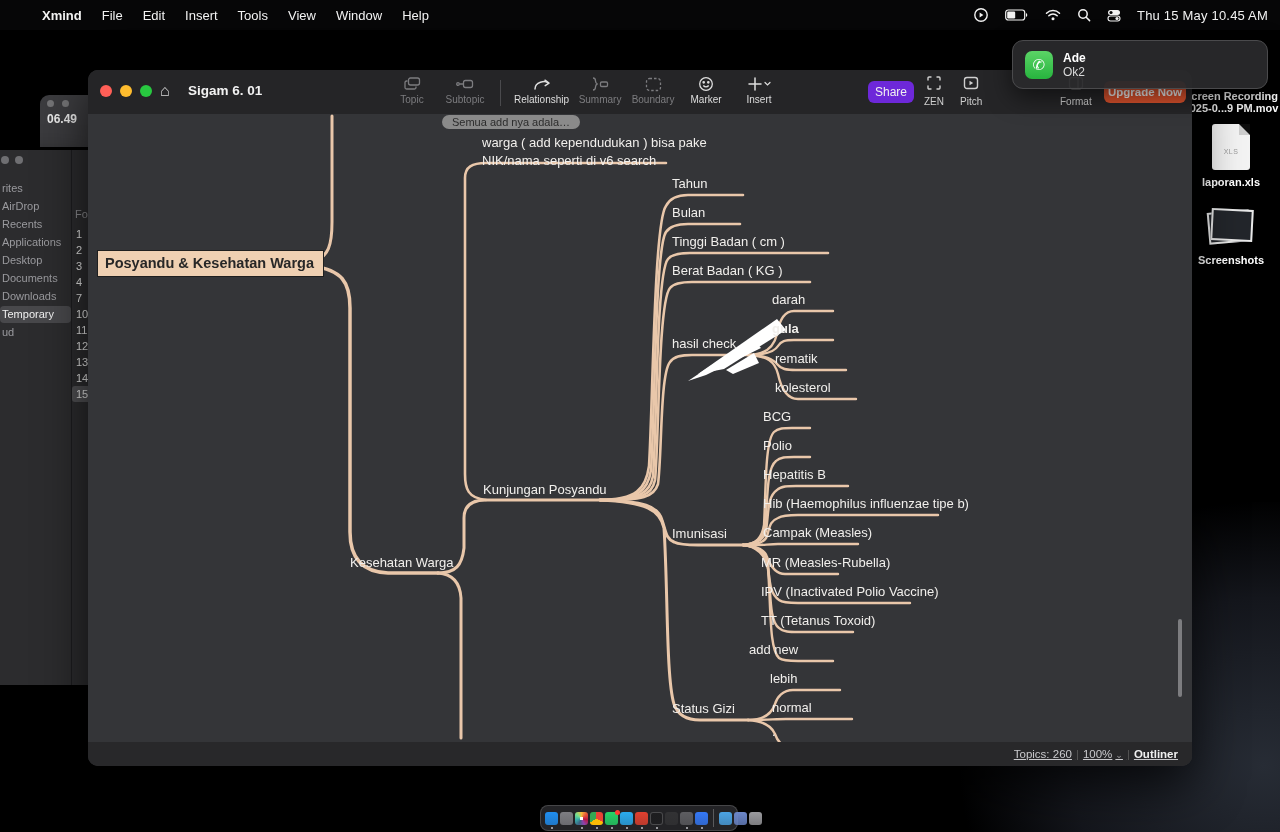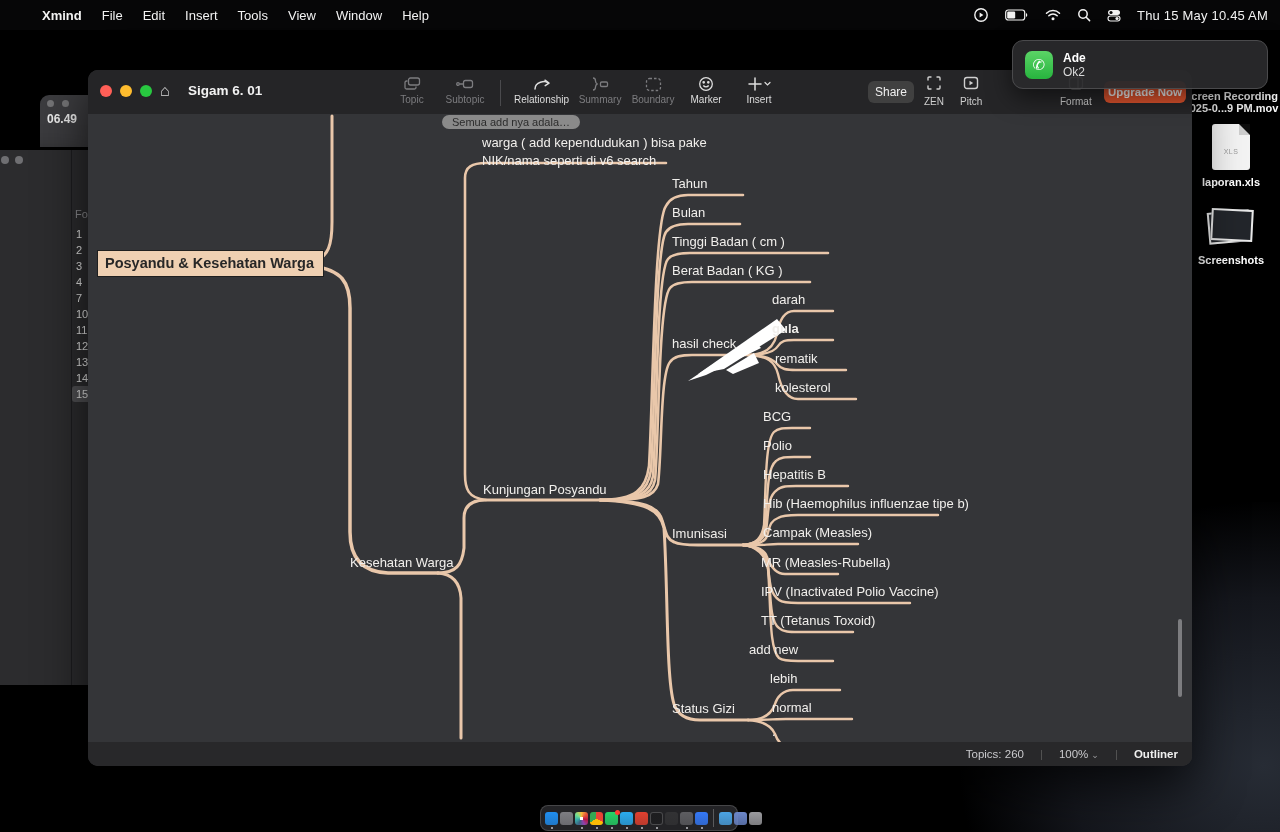--- a/index.html
+++ b/index.html
@@ -61,40 +61,40 @@
   .win-title{position:absolute;left:100px;top:13px;color:#f2f2f2;font-size:13.5px;font-weight:bold;}
   #tools{position:absolute;left:302px;top:5px;display:flex;align-items:flex-start;gap:9px;}
   .tool{display:flex;flex-direction:column;align-items:center;gap:1px;min-width:44px;}
   .tool .t-icon{height:18px;display:flex;align-items:center;justify-content:center;}
   .tool .t-label{font-size:10px;}
   .tool.on .t-label{color:#dedede;} .tool.off .t-label{color:#7c7c7f;}
   .tool.on svg{stroke:#dedede;} .tool.off svg{stroke:#7c7c7f;}
   .tool-divider{width:1px;height:26px;background:#4a4a4d;margin:5px 4px 0 4px;}
   .tb-btn{position:absolute;top:11px;height:22px;border-radius:6px;display:flex;align-items:center;
     justify-content:center;font-size:12px;color:#f0f0f0;}
-  #share-btn{left:780px;width:46px;background:#404040;}
+  #share-btn{left:780px;width:46px;background:#6d28d9;}
   #upgrade-btn{left:1016px;width:82px;background:#d9512c;font-weight:bold;font-size:11.5px;}
   .tb-tool{position:absolute;top:5px;display:flex;flex-direction:column;align-items:center;gap:1px;}
   .tb-tool .t-label{font-size:10px;color:#cfcfcf;}
   #zen-tool{left:836px;} #pitch-tool{left:872px;} #format-tool{left:972px;}
 
   #canvas{position:absolute;left:0;top:44px;width:1104px;height:628px;background:#343538;}
   #map{position:absolute;left:0;top:-44px;width:1104px;height:696px;}
   #branches{position:absolute;left:0;top:0;}
   .mm-label{position:absolute;color:#f1efec;font-size:13px;white-space:nowrap;}
   .mm-root{position:absolute;background:#efd0b2;color:#272727;font-size:14.5px;font-weight:bold;
     padding:4px 9px 5px 7px;border:1px solid #1f1f1f;box-shadow:0 0 0 1px #efd0b2 inset;white-space:nowrap;}
   .mm-callout{position:absolute;background:#8a8a8a;color:#2c2c2c;font-size:11px;border-radius:9px;
     padding:1px 10px;white-space:nowrap;}
   .mm-note{position:absolute;color:#f1efec;font-size:13px;line-height:1.42;white-space:pre-line;}
   #vscroll{position:absolute;left:1090px;top:505px;width:4px;height:78px;background:#7d7d80;border-radius:2px;}
 
   #statusbar{position:absolute;left:0;bottom:0;width:100%;height:24px;background:#28282a;
-    display:flex;align-items:center;justify-content:flex-end;gap:16px;padding-right:14px;
-    color:#c9c9cc;font-size:11.5px;}
+    display:flex;align-items:center;justify-content:flex-end;gap:4px;padding-right:14px;
+    color:#c9c9cc;font-size:11.5px;text-decoration:underline;}
   #statusbar .sb-sep{color:#555;}
   #statusbar .outliner{color:#f0f0f0;font-weight:bold;}
   #statusbar .zoom-chev{font-size:9px;color:#9a9a9e;margin-left:3px;}
 
   
   .desk-icon{position:absolute;width:96px;text-align:center;z-index:3;}
   .desk-label{color:#fff;font-size:11px;font-weight:bold;line-height:1.1;white-space:pre-line;
     text-shadow:0 1px 3px rgba(0,0,0,.95);}
   #icon-mov{left:1183px;top:90px;}
   #icon-xls{left:1183px;top:124px;}
@@ -181,20 +181,31 @@
       <span class="dot"></span>
     </div>
     <div class="pv-title">06.49</div>
   </div>
 
   <div id="finder">
     <div class="fdots">
       <span class="fdot"></span>
       <span class="fdot"></span>
     </div>
+    <div class="side" id="finder-side">
+        <div class="side-item">rites</div>
+        <div class="side-item">AirDrop</div>
+        <div class="side-item">Recents</div>
+        <div class="side-item">Applications</div>
+        <div class="side-item">Desktop</div>
+        <div class="side-item">Documents</div>
+        <div class="side-item">Downloads</div>
+        <div class="side-item selected">Temporary</div>
+        <div class="side-item">ud</div>
+      </div>
     <div class="col-divider"></div>
     <div class="col-head">Fo</div>
     <div class="rows" id="finder-rows">
         <div class="num-row">1</div>
         <div class="num-row">2</div>
         <div class="num-row">3</div>
         <div class="num-row">4</div>
         <div class="num-row">7</div>
         <div class="num-row">10</div>
         <div class="num-row">11</div>

